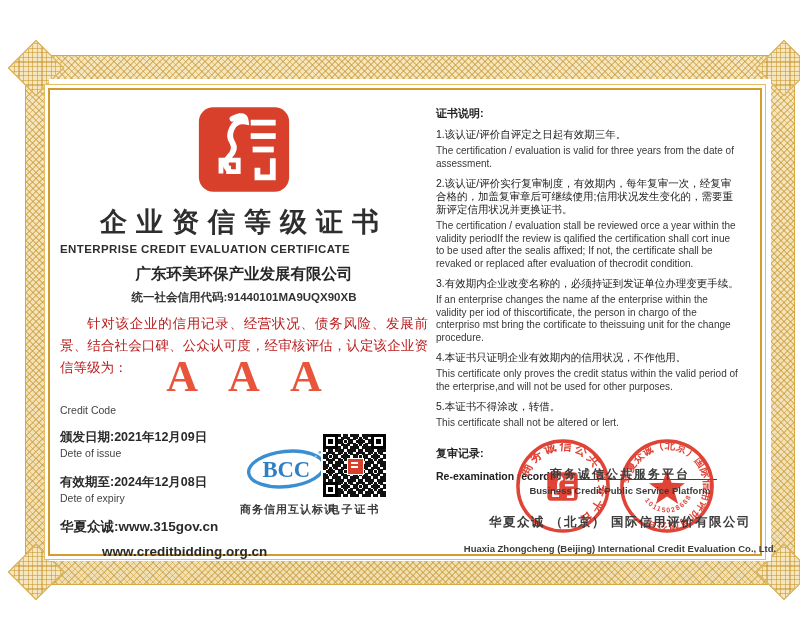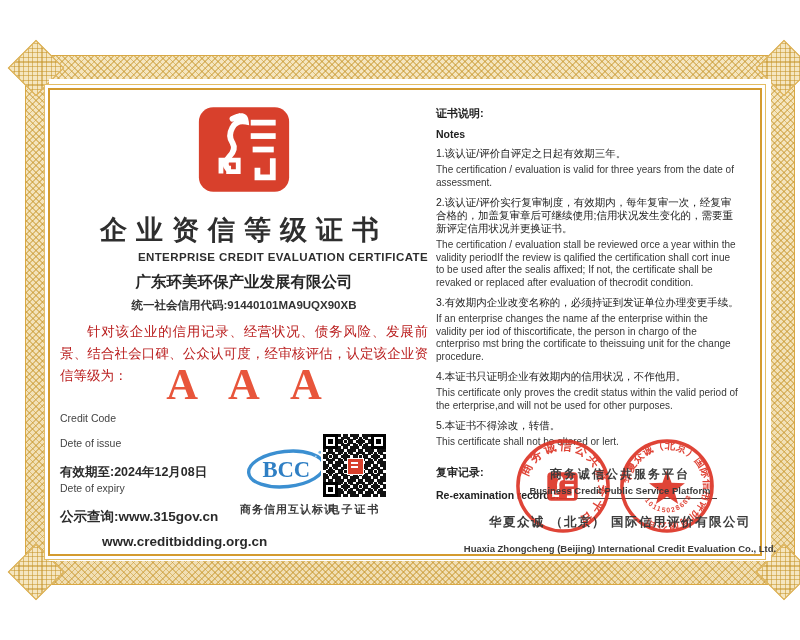--- a/index.html
+++ b/index.html
@@ -20,22 +20,22 @@
       repeating-linear-gradient(-45deg, rgba(198,148,40,.55) 0 1.3px, rgba(0,0,0,0) 1.3px 4.6px),
       #f5e6c0;
     border:1px solid #d9a843;}
   .c-tl{left:-9px;top:-7px}.c-tr{right:-9px;top:-7px}.c-bl{left:-9px;bottom:-7px}.c-br{right:-9px;bottom:-7px}
   .frame{position:absolute;left:48px;top:88px;width:710px;height:464px;border:2px solid #d49b2e;
     box-shadow:0 0 0 3px #fff, 0 0 0 4px #e4bd64;}
 
   
   .col-left{position:absolute;left:60px;top:98px;width:368px;}
   .logo-wrap{width:96px;height:92px;margin:6px auto 0 auto;}
-  .cert-title{margin:16px 0 0 0;text-align:center;font-size:27px;font-weight:bold;letter-spacing:9px;color:#2e2e2e;}
-  .cert-sub{margin:3px 0 0 0;text-align:right;font-size:11.5px;font-weight:bold;letter-spacing:.4px;color:#2e2e2e;}
+  .cert-title{margin:8px 0 0 0;text-align:center;font-size:27px;font-weight:bold;letter-spacing:9px;color:#2e2e2e;}
+  .cert-sub{margin:3px 0 0 0;text-align:left;font-size:11.5px;font-weight:bold;letter-spacing:.4px;color:#2e2e2e;}
   .company{margin:9px 0 0 0;text-align:center;font-size:15.5px;font-weight:bold;color:#262626;}
   .ucode{margin:5px 0 0 0;text-align:center;font-size:11.5px;font-weight:bold;color:#333;}
   .para{margin:8px 0 0 0;font-size:13.5px;line-height:22px;text-indent:2em;color:#b91c1c;text-align:justify;}
   .rating{margin:-28px 0 0 0;text-align:center;font-family:"Liberation Serif",serif;font-weight:bold;
     font-size:44px;letter-spacing:30px;padding-left:30px;color:#e8553b;}
   .kv{margin:0;}
   .kv .zh{font-size:12.5px;font-weight:bold;color:#2a2a2a;margin:0;}
   .kv .en{font-size:10.5px;color:#444;margin:1px 0 0 0;}
   .kv-code{margin-top:2px;}
   .kv-issue{margin-top:13px;}
@@ -118,29 +118,30 @@
     <div class="ucode">统一社会信用代码:91440101MA9UQX90XB</div>
 
     <p class="para">针对该企业的信用记录、经营状况、债务风险、发展前景、结合社会口碑、公众认可度，经审核评估，认定该企业资信等级为：</p>
     <div class="rating">AAA</div>
 
     <div class="kv kv-code">
       <p class="en">Credit Code</p>
     </div>
 
     <div class="kv kv-issue">
+      <p class="zh">颁发日期:2021年12月09日</p>
       <p class="en">Dete of issue</p>
     </div>
 
     <div class="kv kv-expiry">
       <p class="zh">有效期至:2024年12月08日</p>
       <p class="en">Dete of expiry</p>
     </div>
 
-    <p class="query1">公示查询:www.315gov.cn</p>
+    <p class="query1">华夏众诚:www.315gov.cn</p>
     <p class="query2">www.creditbidding.org.cn</p>
 
     <div class="bcc">
       <svg viewBox="0 0 100 56" width="84" height="48">
         <ellipse cx="48" cy="28" rx="45" ry="21" fill="none" stroke="#3b8fd1" stroke-width="4" transform="rotate(-6 48 28)"></ellipse>
         <circle cx="88" cy="8" r="1.8" fill="#7db9e4"></circle>
         <circle cx="94" cy="13" r="1.3" fill="#7db9e4"></circle>
         <circle cx="83" cy="13" r="1.2" fill="#a9d0ee"></circle>
         <text x="48" y="38" text-anchor="middle" font-family="Liberation Serif, serif" font-weight="bold" font-size="27" fill="#2f7fc4">BCC</text>
       </svg>
@@ -151,21 +152,20 @@
       <div class="finder f-tl"></div>
       <div class="finder f-tr"></div>
       <div class="finder f-bl"></div>
       <div class="qr-center"></div>
     </div>
     <div class="qr-caption">电子证书</div>
   </div>
 
   <div class="col-right">
     <p class="nhead">证书说明:</p>
-    <p class="nhead nhead-en">Notes</p>
 
     <p class="nzh">1.该认证/评价自评定之日起有效期三年。</p>
     <p class="nen">The certification / evaluation is valid for three years from the date of assessment.</p>
     <p class="nzh">2.该认证/评价实行复审制度，有效期内，每年复审一次，经复审合格的，加盖复审章后可继续使用;信用状况发生变化的，需要重新评定信用状况并更换证书。</p>
     <p class="nen">The certification / evaluation stall be reviewed orce a year within the validity periodIf the review is qalified the certification shall cort inue to be used after the sealis affixed; If not, the certificate shall be revaked or replaced after evaluation of thecrodit condition.</p>
     <p class="nzh">3.有效期内企业改变名称的，必须持证到发证单位办理变更手续。</p>
     <p class="nen">If an enterprise changes the name af the enterprise within the validity per iod of thiscortificate, the person in chargo of the cnterpriso mst bring the cortificate to theissuing unit for the change procedure.</p>
     <p class="nzh">4.本证书只证明企业有效期内的信用状况，不作他用。</p>
     <p class="nen">This certificate only proves the credit status within the valid period of the erterprise,and will not be used for other purposes.</p>
     <p class="nzh">5.本证书不得涂改，转借。</p>

